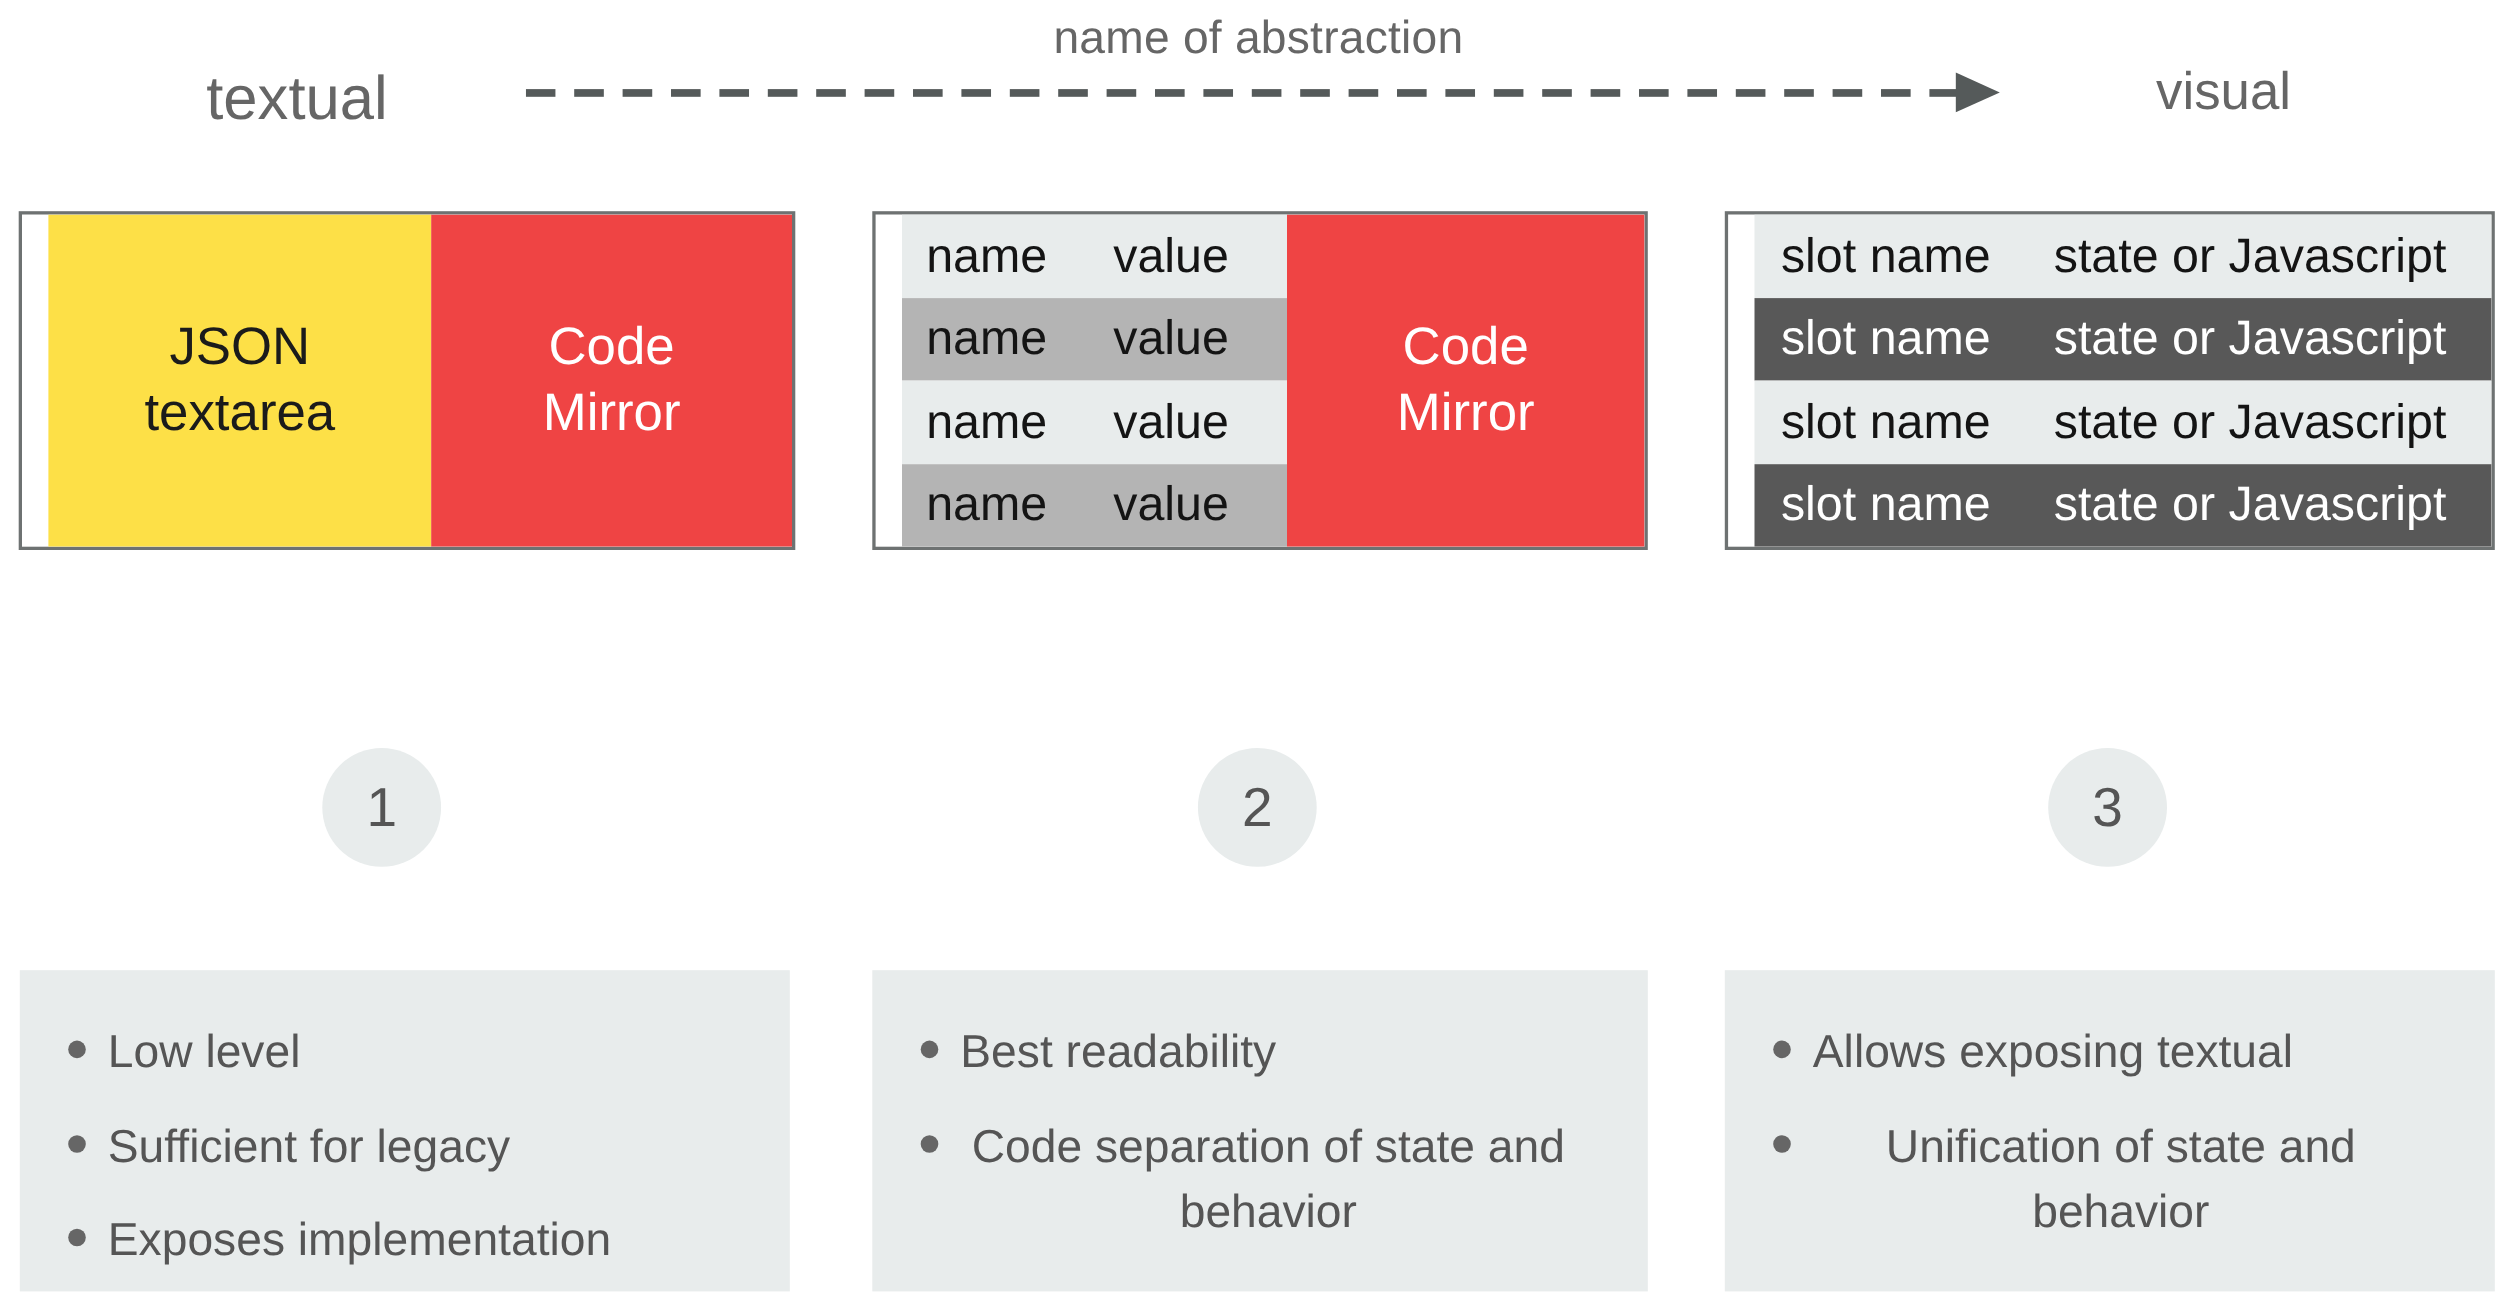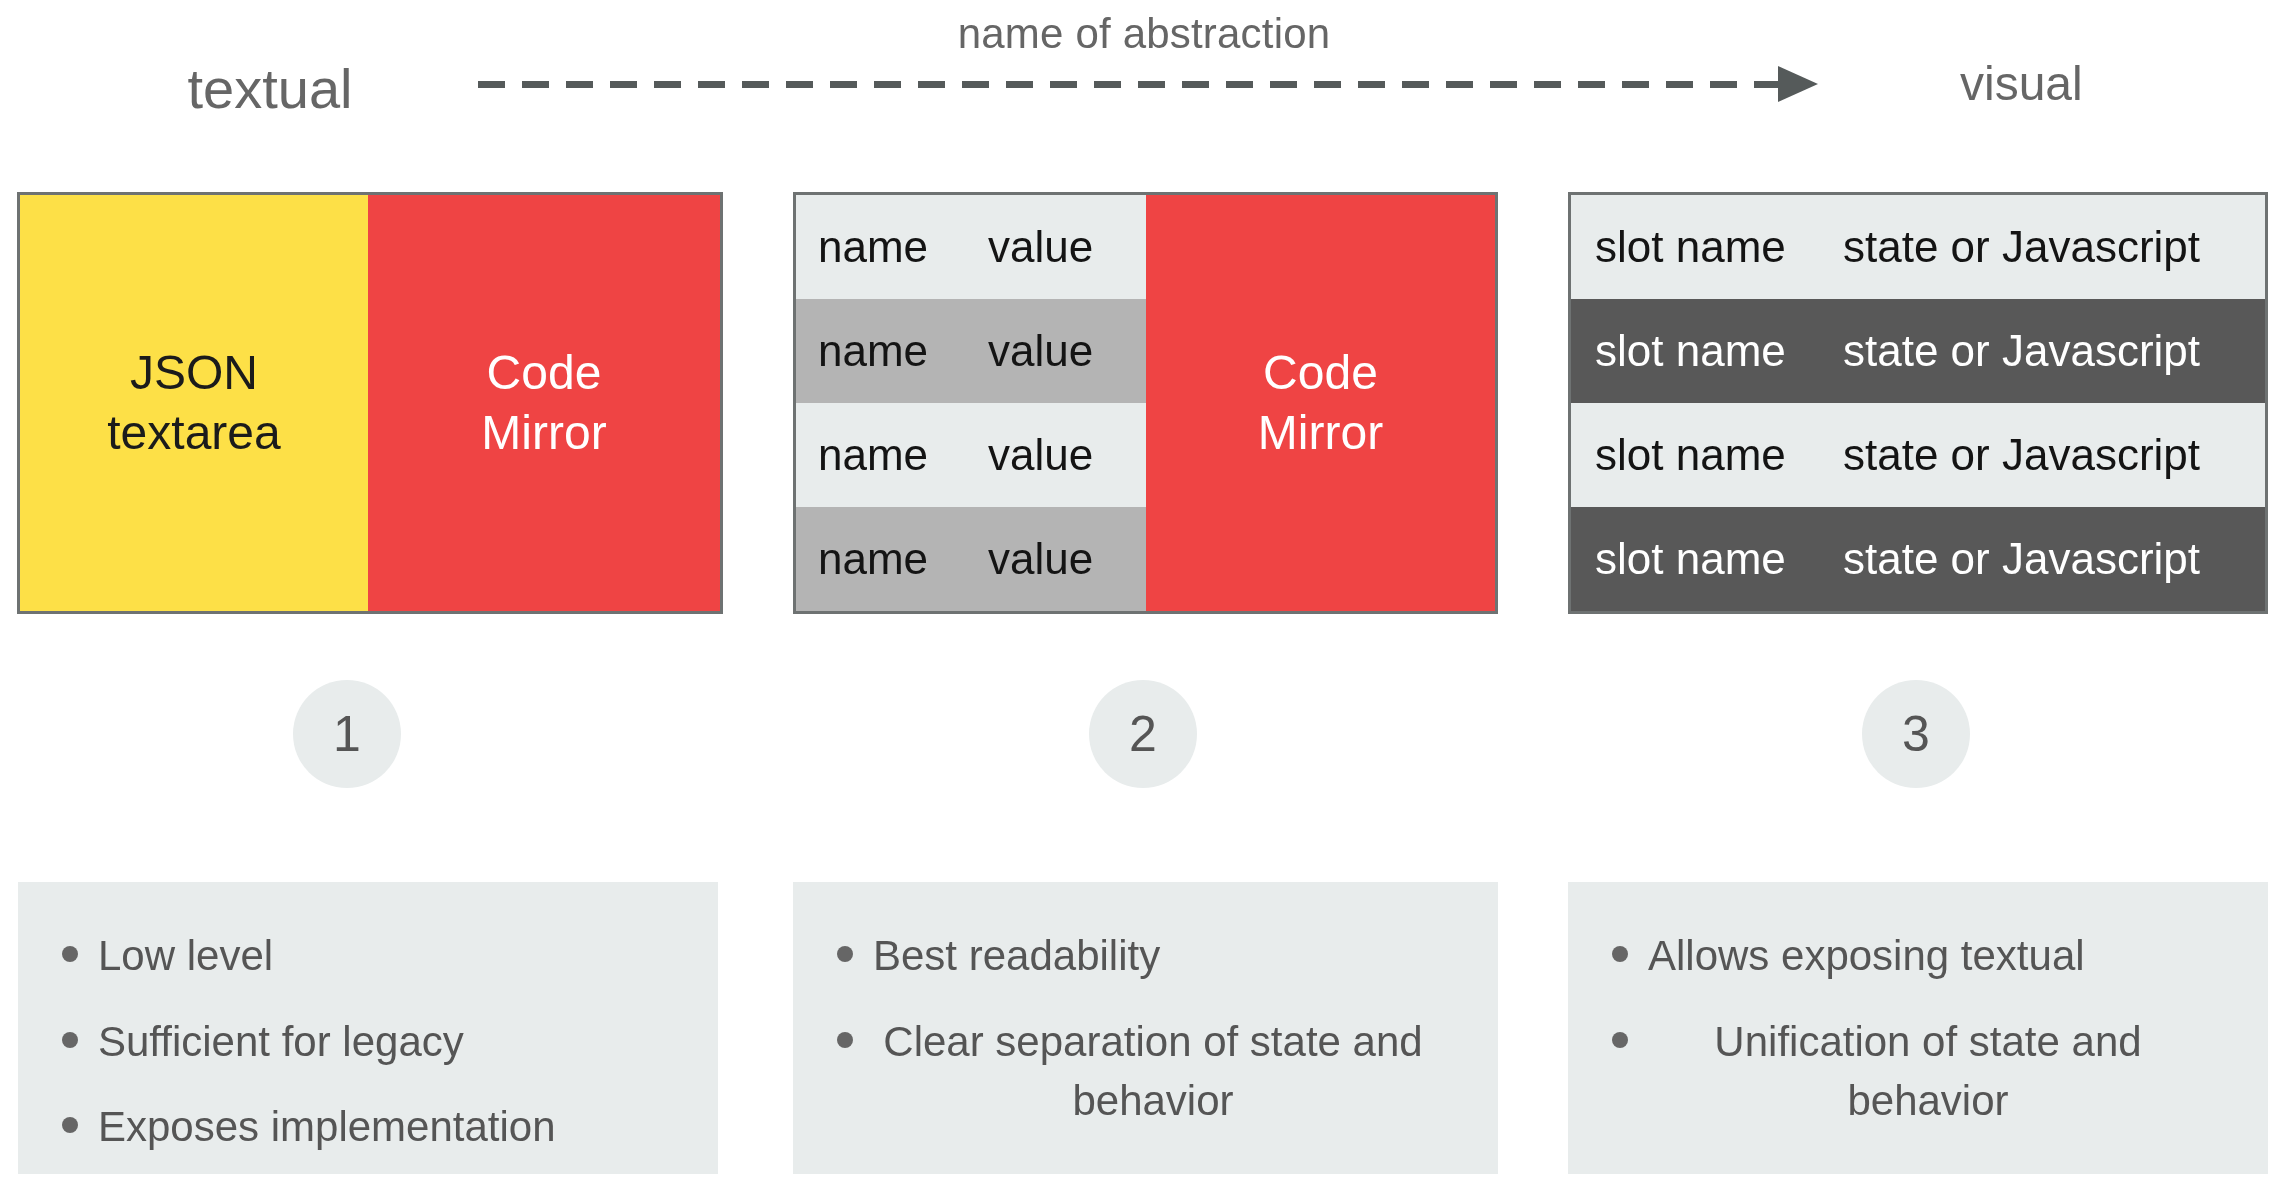--- a/index.html
+++ b/index.html
@@ -59,25 +59,26 @@
     width: 0; height: 0;
     border-top: 18px solid transparent;
     border-bottom: 18px solid transparent;
     border-left: 40px solid #555a5a;
   }
 
   
   .panel {
     position: absolute;
     top: 192px;
-    height: 422px;
+    height: 308px;
     box-sizing: border-box;
     border: 3px solid #6e7272;
     display: flex;
     overflow: hidden;
+    padding-left: 24px;
   }
   #panel-1 { left: 17px;   width: 706px; }
   #panel-2 { left: 793px;  width: 705px; }
   #panel-3 { left: 1568px; width: 700px; }
 
   
   .half {
     display: flex;
     align-items: center;
     justify-content: center;
@@ -254,21 +255,21 @@
   </div>
 </div>
 
 <div class="notes" id="notes-2">
   <div class="note-item">
     <span class="note-bullet"></span>
     <span class="note-text">Best readability</span>
   </div>
   <div class="note-item">
     <span class="note-bullet"></span>
-    <span class="note-text">Clear separation of state and behavior</span>
+    <span class="note-text">Code separation of state and behavior</span>
   </div>
 </div>
 
 <div class="notes" id="notes-3">
   <div class="note-item">
     <span class="note-bullet"></span>
     <span class="note-text">Allows exposing textual</span>
   </div>
   <div class="note-item">
     <span class="note-bullet"></span>

